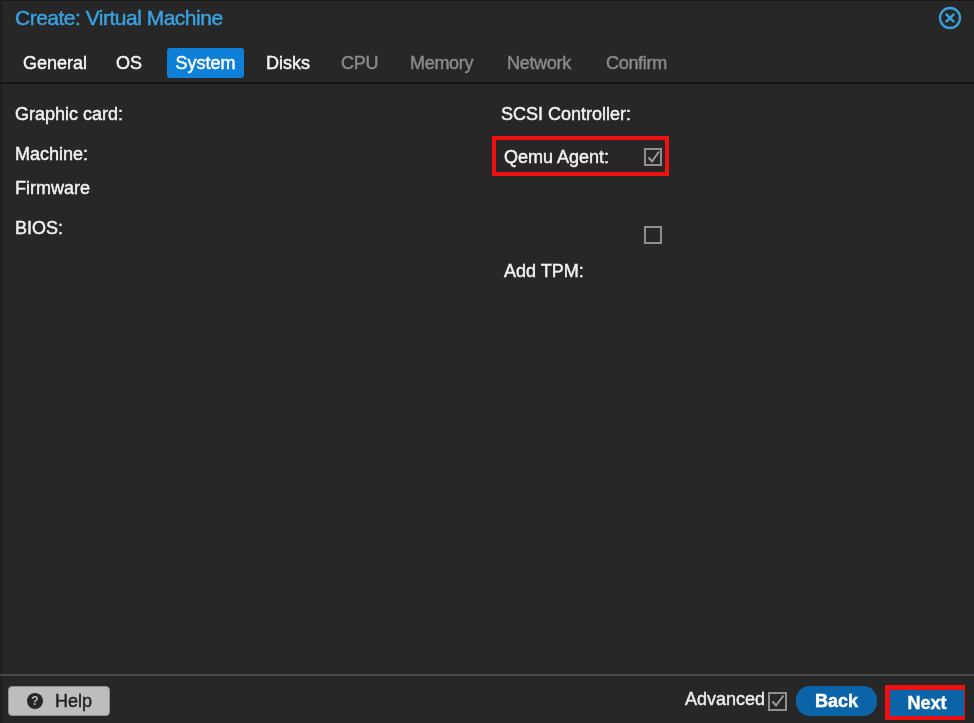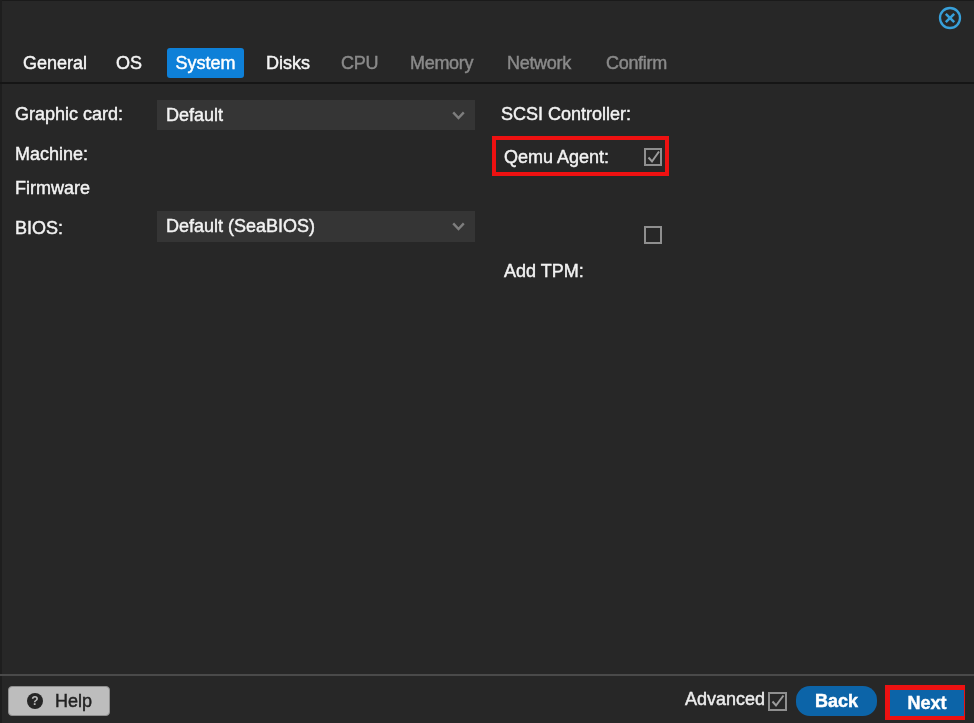--- a/index.html
+++ b/index.html
@@ -16,55 +16,46 @@
        color:#f5f5f5;white-space:nowrap;}
   .tab.dis{color:#8a8a8a;letter-spacing:-0.3px;}
 </style>
 </head>
 <body>
 <div class="page">
 
   <div class="abs" style="left:0;top:0;width:974px;height:1px;background:#1a1a1a;"></div>
   <div class="abs" style="left:0;top:0;width:2px;height:723px;background:#1e1e1e;"></div>
 
+  <div class="abs" style="left:15px;top:6px;line-height:24px;color:#3aa1e0;font-size:21px;letter-spacing:-0.5px;">Create: Virtual Machine</div>
 
   <svg class="abs" style="left:938px;top:6px;" width="24" height="24" viewBox="0 0 24 24">
     <circle cx="12" cy="12" r="10" fill="none" stroke="#38a0da" stroke-width="2.3"></circle>
     <line x1="7.8" y1="7.8" x2="16.2" y2="16.2" stroke="#38a0da" stroke-width="2.5"></line>
     <line x1="16.2" y1="7.8" x2="7.8" y2="16.2" stroke="#38a0da" stroke-width="2.5"></line>
   </svg>
 
   <div class="tab" style="left:23px;">General</div>
   <div class="tab" style="left:116px;">OS</div>
   <div class="tab" style="left:167px;width:77px;background:#0e80d8;border-radius:3px;color:#fff;text-align:center;">System</div>
   <div class="tab" style="left:266px;">Disks</div>
   <div class="tab dis" style="left:341px;">CPU</div>
   <div class="tab dis" style="left:410px;">Memory</div>
   <div class="tab dis" style="left:507px;">Network</div>
   <div class="tab dis" style="left:606px;">Confirm</div>
 
   <div class="abs" style="left:0;top:82px;width:974px;height:2px;background:#151515;"></div>
 
   <div class="lbl" style="left:15px;top:105px;">Graphic card:</div>
-  <div class="dd" style="left:157px;top:100px;width:318px;">Default
-    <svg class="chev" width="13" height="9" viewBox="0 0 13 9">
-        <polyline points="1.2,1.4 6.5,7 11.8,1.4" fill="none" stroke="#7e7e7e" stroke-width="2.4"></polyline>
-      </svg>
-  </div>
 
   <div class="lbl" style="left:15px;top:145px;">Machine:</div>
 
   <div class="lbl" style="left:15px;top:179px;">Firmware</div>
 
   <div class="lbl" style="left:15px;top:219px;">BIOS:</div>
-  <div class="dd" style="left:157px;top:211px;width:318px;height:31px;line-height:31px;">Default (SeaBIOS)
-    <svg class="chev" width="13" height="9" viewBox="0 0 13 9">
-        <polyline points="1.2,1.4 6.5,7 11.8,1.4" fill="none" stroke="#7e7e7e" stroke-width="2.4"></polyline>
-      </svg>
-  </div>
 
   <div class="lbl" style="left:501px;top:105px;">SCSI Controller:</div>
 
   <div class="abs" style="left:492px;top:136px;width:177px;height:40px;border:4px solid #ee1111;"></div>
   <div class="lbl" style="left:504px;top:148px;">Qemu Agent:</div>
   <svg class="abs" style="left:644px;top:148px;" width="19" height="19" viewBox="0 0 19 19">
     <rect x="1" y="1" width="16" height="16" fill="none" stroke="#8f8f8f" stroke-width="2"></rect>
     <polyline points="4.5,9.5 8,13.5 15,3.5" fill="none" stroke="#9c9c9c" stroke-width="2"></polyline>
   </svg>
 

